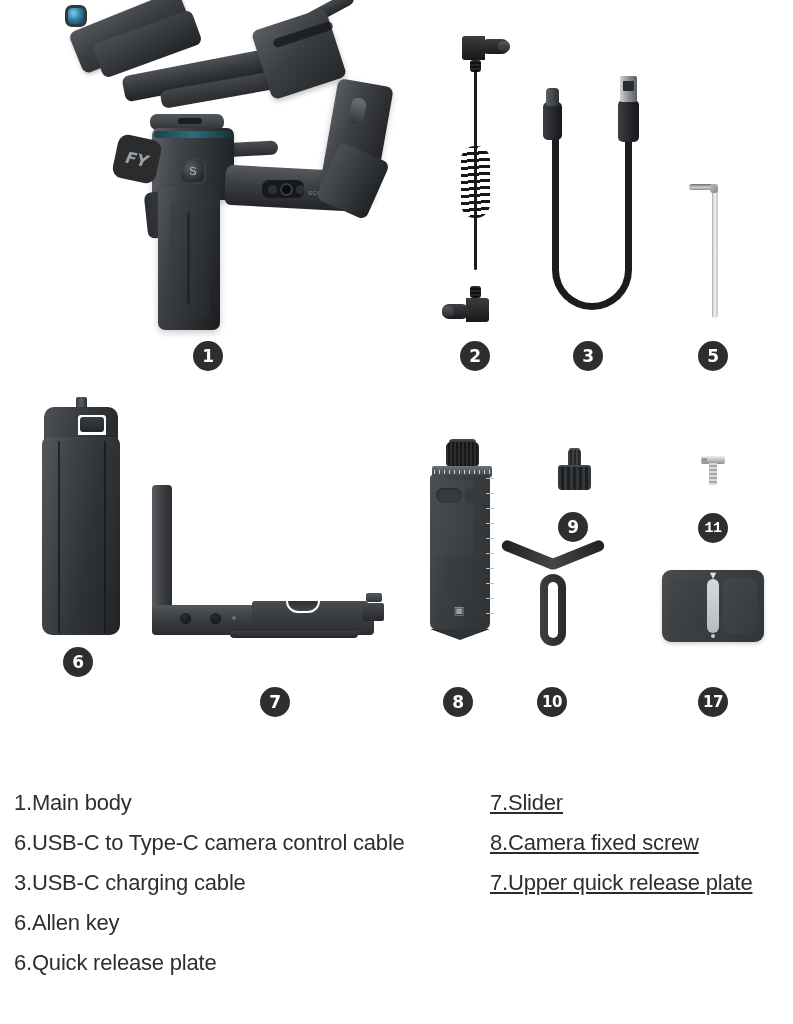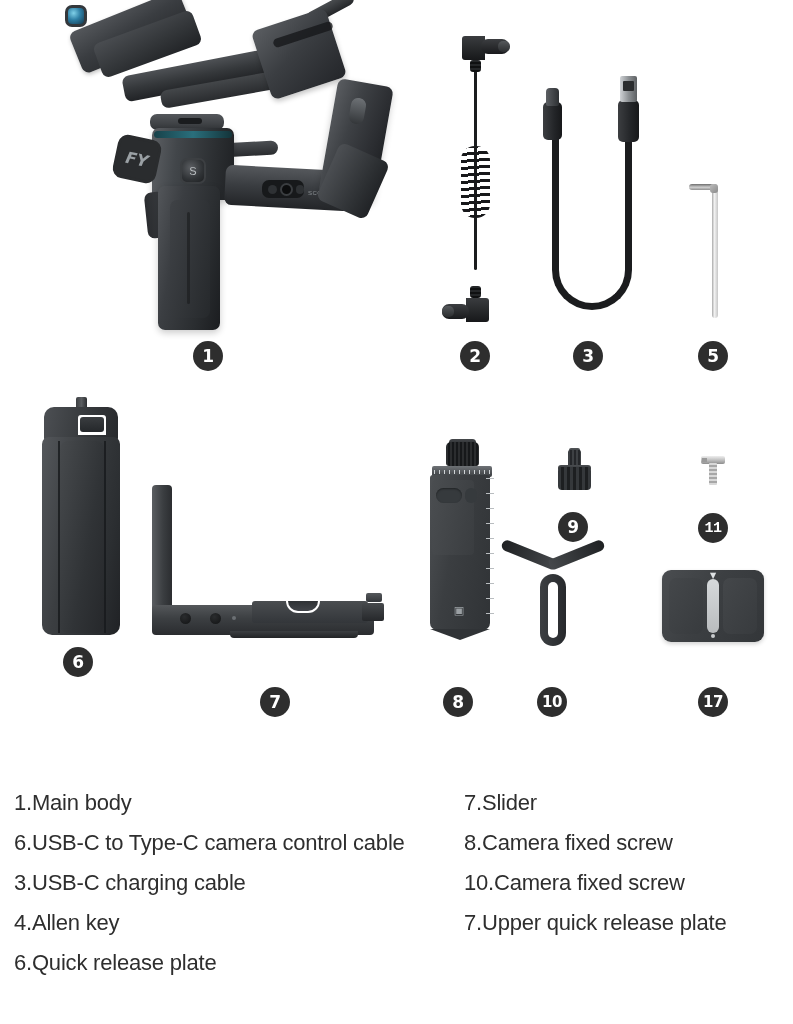--- a/index.html
+++ b/index.html
@@ -534,21 +534,21 @@
   }
 
   
   .legend{
     position:absolute;left:0;top:783px;width:793px;height:241px;
   }
   .legend-col{
     position:absolute;top:0;
   }
   .legend-col.left{left:14px;width:470px;}
-  .legend-col.right{left:464px;width:300px;}
+  .legend-col.right{left:490px;width:300px;text-decoration:underline;}
   .legend-item{
     font-size:22px;
     line-height:40px;
     color:#2e2e2e;
     white-space:nowrap;
     font-family:"Liberation Sans", sans-serif;
     letter-spacing:-0.2px;
   }
 </style>
 </head>
@@ -691,24 +691,23 @@
     <div class="p-arrow">▼</div>
     <div class="p-dot"></div>
     <div class="badge wide" style="left:36px;top:117px;">17</div>
   </div>
 
   <div class="legend">
     <div class="legend-col left">
       <div class="legend-item">1.Main body</div>
       <div class="legend-item">6.USB-C to Type-C camera control cable</div>
       <div class="legend-item">3.USB-C charging cable</div>
-      <div class="legend-item">4.Allen key</div>
+      <div class="legend-item">6.Allen key</div>
       <div class="legend-item">6.Quick release plate</div>
     </div>
     <div class="legend-col right">
       <div class="legend-item">7.Slider</div>
       <div class="legend-item">8.Camera fixed screw</div>
-      <div class="legend-item">10.Camera fixed screw</div>
       <div class="legend-item">7.Upper quick release plate</div>
     </div>
   </div>
 
 </div>
 
 </body></html>

